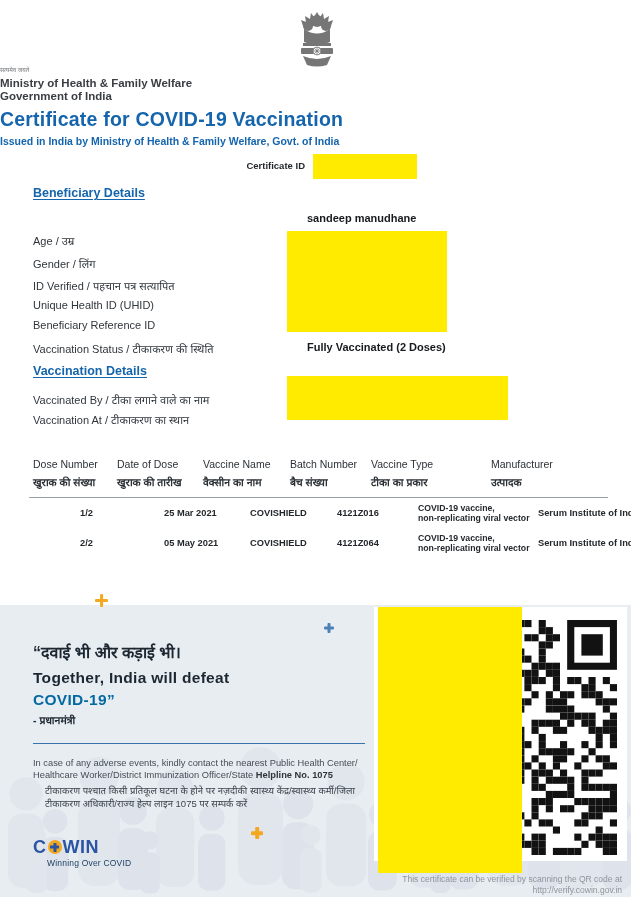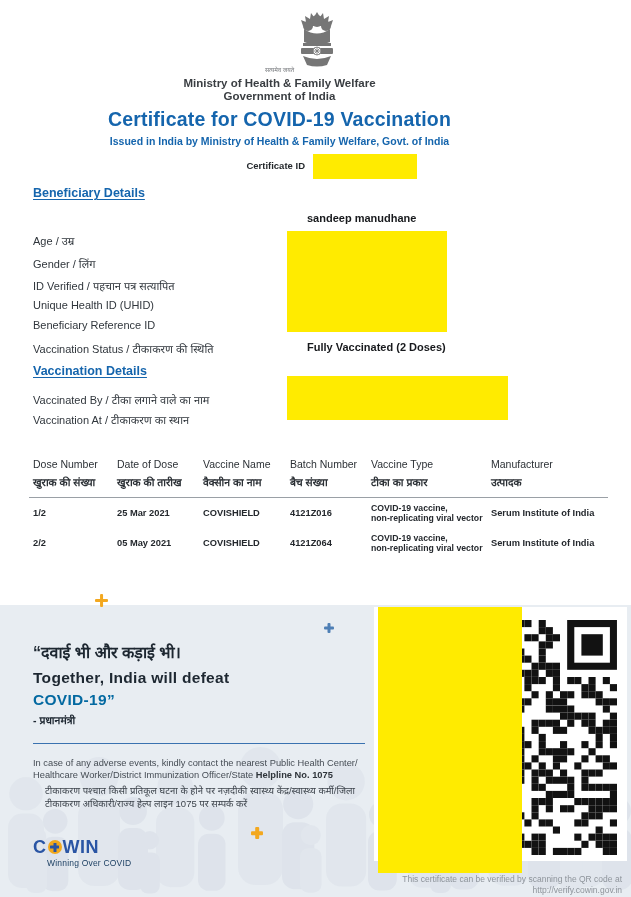--- a/index.html
+++ b/index.html
@@ -2,21 +2,21 @@
 <html><head>
 <meta charset="utf-8">
 <style>
   html,body{margin:0;padding:0;}
   body{
     width:631px;height:897px;position:relative;overflow:hidden;background:#ffffff;
     font-family:"Liberation Sans","DejaVu Sans",sans-serif;
     -webkit-font-smoothing:antialiased;
   }
   .abs{position:absolute;}
-  .center{text-align:center;left:8px;width:543px;}
+  .center{text-align:left;left:0;width:543px;}
 
   
   .ministry{top:77px;font-size:11.5px;font-weight:700;color:#3a3e42;line-height:12px;}
   .govt{top:90px;font-size:11.5px;font-weight:700;color:#3a3e42;}
   .cert-title{top:108px;font-size:19.5px;font-weight:700;color:#1565ad;letter-spacing:.2px;}
   .cert-subtitle{top:135px;font-size:10.5px;font-weight:700;color:#1565ad;}
   .certid-label{top:160px;left:240px;width:65px;text-align:right;font-size:9.5px;font-weight:700;color:#24282c;}
   .redaction{background:#ffeb00;}
   .certid-box{left:313px;top:154px;width:104px;height:25px;}
 
@@ -34,21 +34,21 @@
   .table{left:33px;top:455px;width:575px;height:110px;}
   .table .cell{position:absolute;white-space:nowrap;}
   .th-en{font-size:10.5px;color:#2c3136;top:3px;}
   .th-hi{font-size:10.5px;font-weight:600;color:#2c3136;top:20px;}
   .c0{left:0;} .c1{left:84px;} .c2{left:170px;} .c3{left:257px;} .c4{left:338px;} .c5{left:458px;}
   .t-rule{position:absolute;left:-4px;top:42px;width:579px;height:0;border-top:1px solid #9aa0a6;}
   .trow{position:absolute;left:0;width:575px;height:24px;font-size:9.5px;font-weight:700;color:#24282d;}
   .r0{top:48px;} .r1{top:78px;}
   .trow .one{top:5px;}
   .trow .tt1{top:0;} .trow .tt2{top:10px;}
-  .trow .cell{font-size:9.3px;}
+  .trow .cell{font-size:9.3px;margin-left:47px;}
   .trow .c4{font-size:8.7px;}
 
   
   .band{left:0;top:605px;width:631px;height:292px;background:#e8edf2;}
   .plus{position:absolute;}
   .plus::before,.plus::after{content:"";position:absolute;background:currentColor;border-radius:1px;}
   .plus::before{left:50%;top:0;width:30%;height:100%;transform:translateX(-50%);}
   .plus::after{top:50%;left:0;height:30%;width:100%;transform:translateY(-50%);}
 
   .quote-hi{left:33px;top:641px;font-size:16px;font-weight:700;color:#1d2731;}

